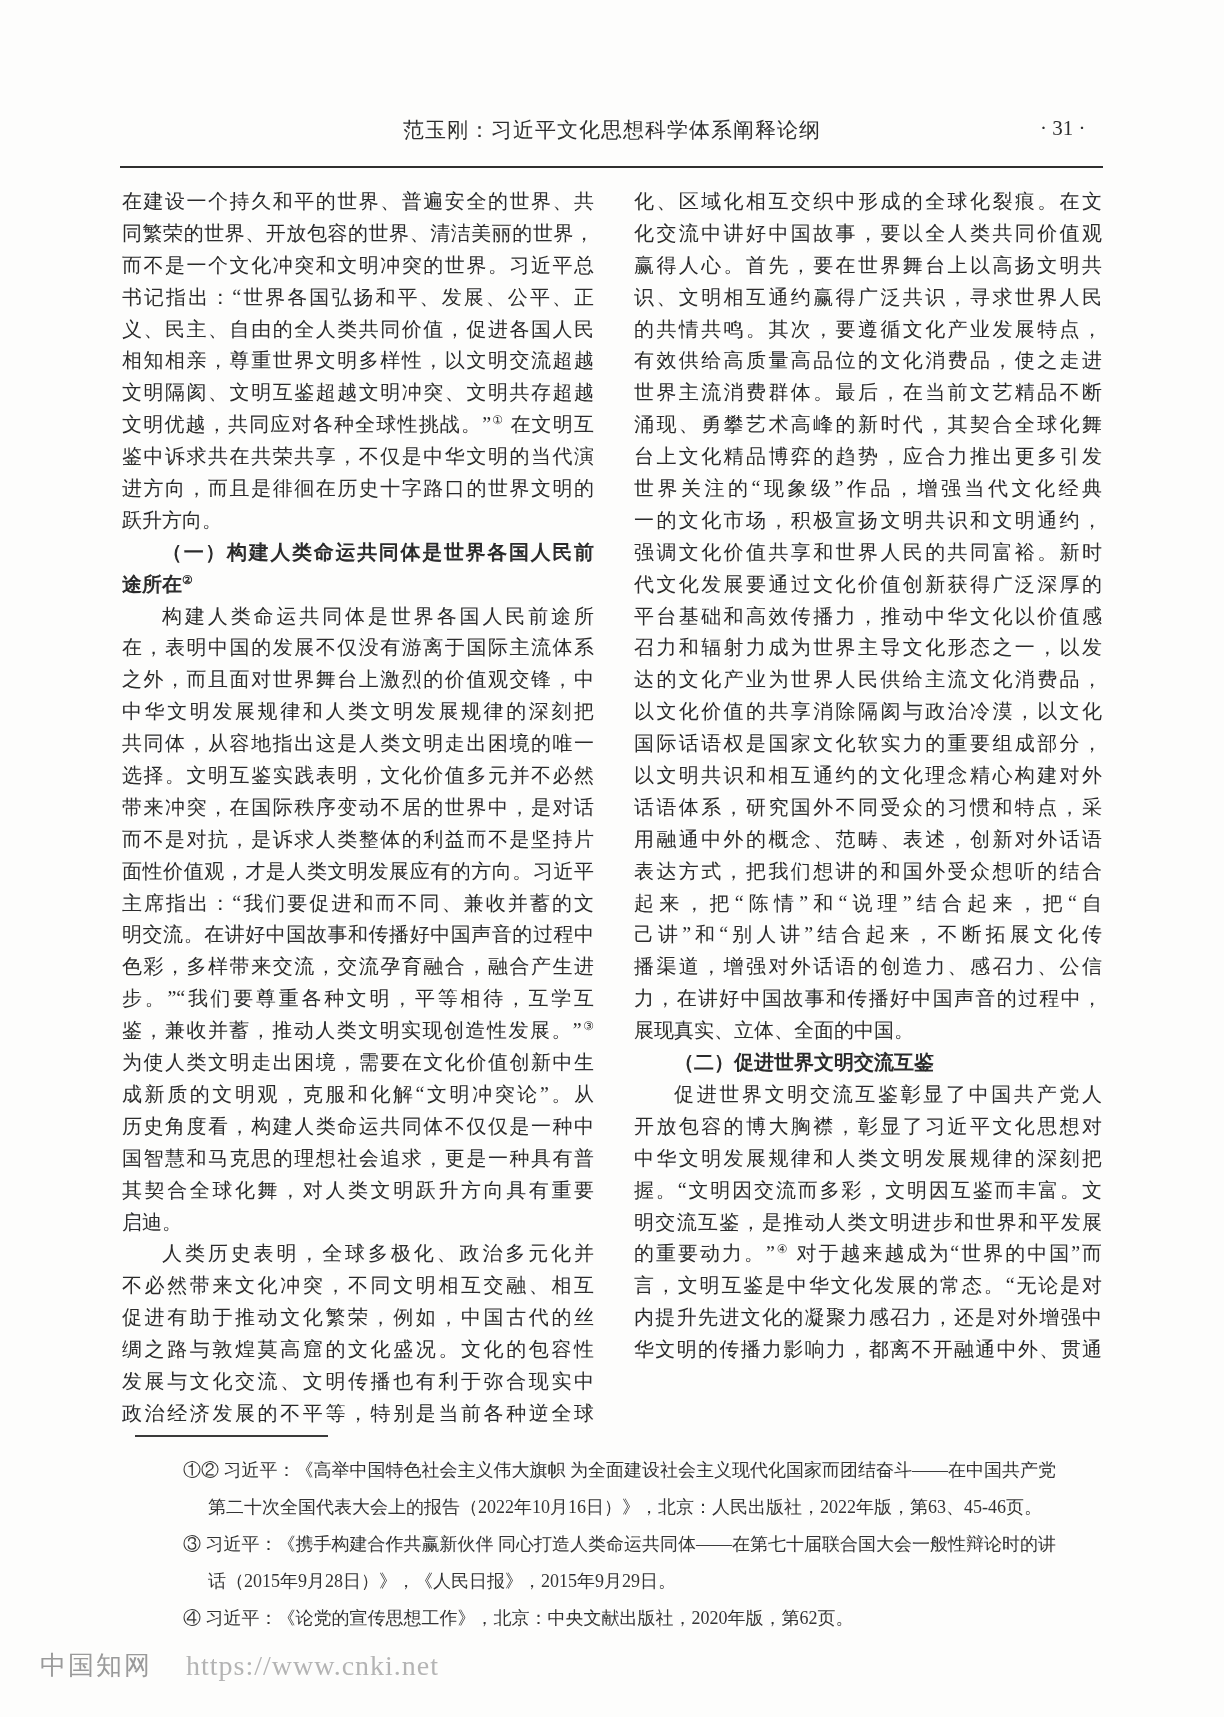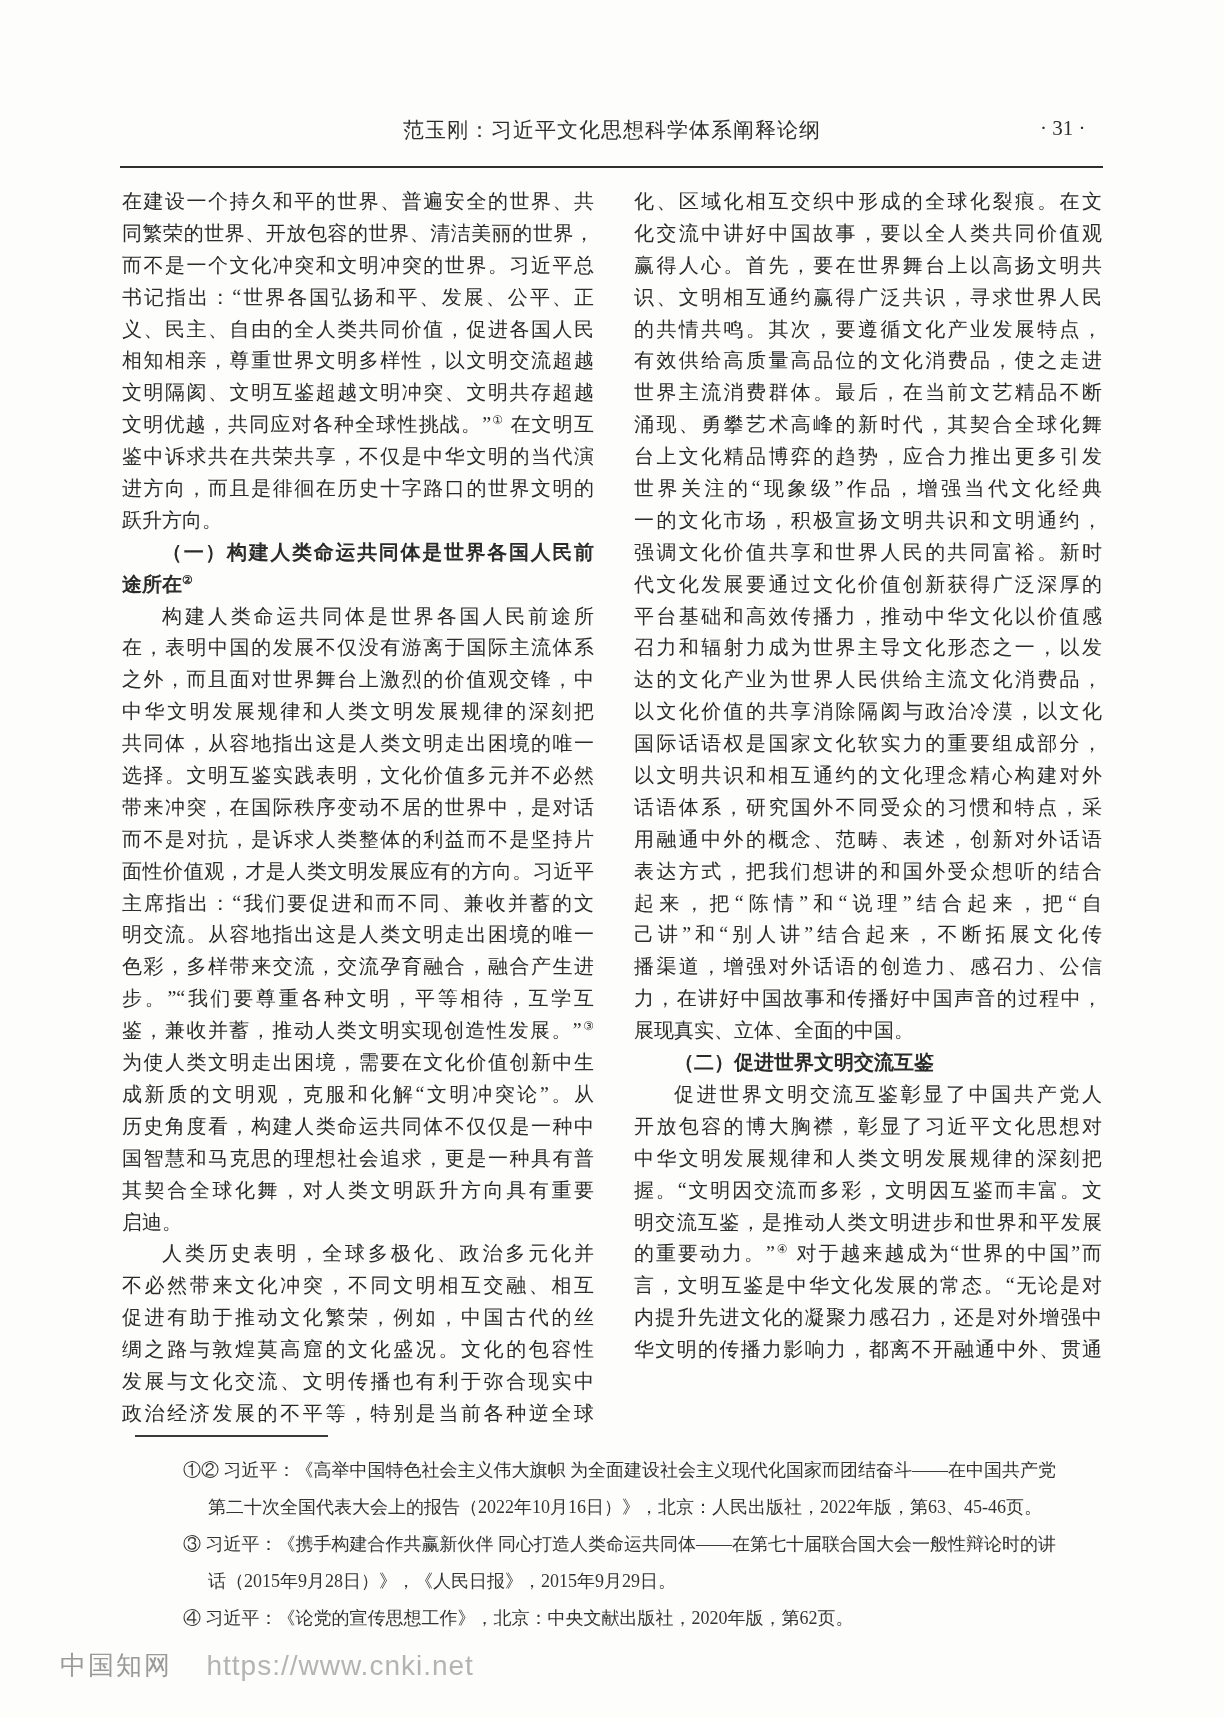--- a/index.html
+++ b/index.html
@@ -58,23 +58,22 @@
   }
   .footnotes .ln{
     height:37px;line-height:37px;
     text-align:left;text-align-last:left;font-family:Liberation Serif, serif;
   }
   .footnotes .ln.fcont{padding-left:25px;}
 
   
   .watermark{
     position:absolute;left:40px;top:1648px;height:40px;
-    font-family:Liberation Sans, sans-serif;
+    font-family:Liberation Serif, serif;
     white-space:nowrap;
-    margin-left:20px;
   }
   .wm-brand{
     display:inline-block;font-size:26px;color:#9a9a9a;letter-spacing:2px;
     vertical-align:middle;
   }
   .wm-url{
     display:inline-block;font-size:28px;color:#b4b4b4;letter-spacing:1px;
     margin-left:30px;vertical-align:middle;
   }
 </style>
@@ -106,21 +105,21 @@
       <div class="ln i">构建人类命运共同体是世界各国人民前途所</div>
       <div class="ln">在，表明中国的发展不仅没有游离于国际主流体系</div>
       <div class="ln">之外，而且面对世界舞台上激烈的价值观交锋，中</div>
       <div class="ln">中华文明发展规律和人类文明发展规律的深刻把</div>
       <div class="ln">共同体，从容地指出这是人类文明走出困境的唯一</div>
       <div class="ln">选择。文明互鉴实践表明，文化价值多元并不必然</div>
       <div class="ln">带来冲突，在国际秩序变动不居的世界中，是对话</div>
       <div class="ln">而不是对抗，是诉求人类整体的利益而不是坚持片</div>
       <div class="ln">面性价值观，才是人类文明发展应有的方向。习近平</div>
       <div class="ln">主席指出：“我们要促进和而不同、兼收并蓄的文</div>
-      <div class="ln">明交流。从容地指出这是人类文明走出困境的唯一</div>
+      <div class="ln">明交流。在讲好中国故事和传播好中国声音的过程中</div>
       <div class="ln">色彩，多样带来交流，交流孕育融合，融合产生进</div>
       <div class="ln">步。”“我们要尊重各种文明，平等相待，互学互</div>
       <div class="ln">鉴，兼收并蓄，推动人类文明实现创造性发展。”<sup class="sn">③</sup></div>
       <div class="ln">为使人类文明走出困境，需要在文化价值创新中生</div>
       <div class="ln">成新质的文明观，克服和化解“文明冲突论”。从</div>
       <div class="ln">历史角度看，构建人类命运共同体不仅仅是一种中</div>
       <div class="ln">国智慧和马克思的理想社会追求，更是一种具有普</div>
       <div class="ln">其契合全球化舞，对人类文明跃升方向具有重要</div>
       <div class="ln e">启迪。</div>
       <div class="ln i">人类历史表明，全球多极化、政治多元化并</div>

